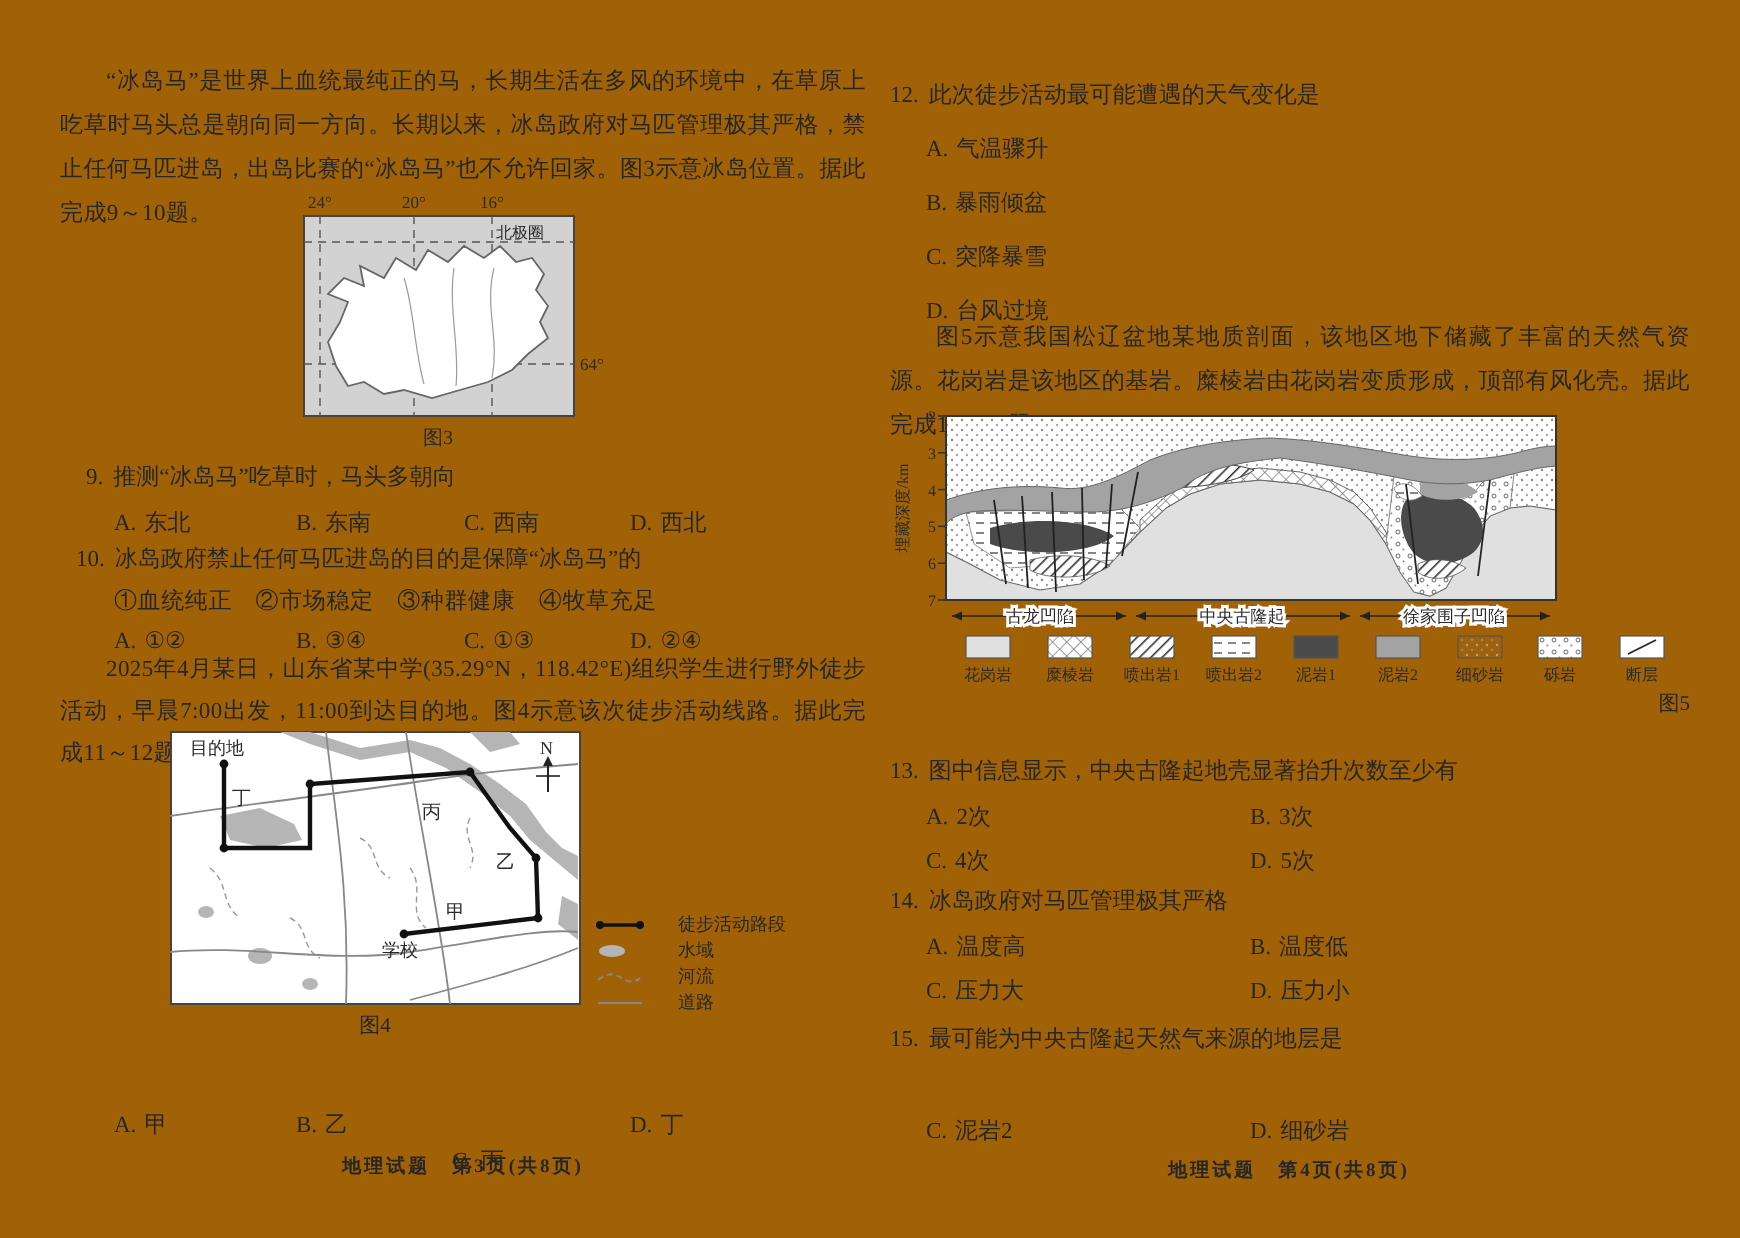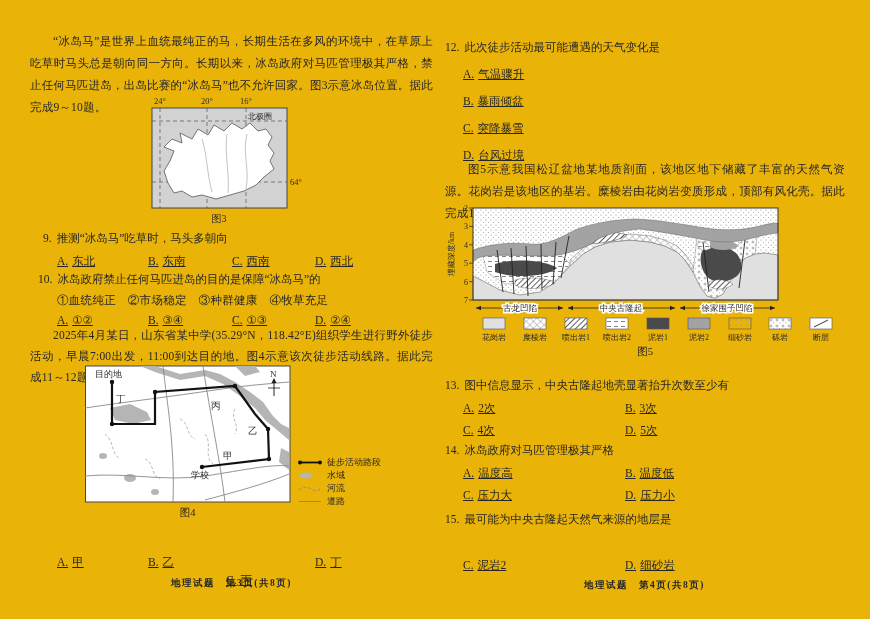--- a/index.html
+++ b/index.html
@@ -1,31 +1,31 @@
 <!DOCTYPE html>
 <html><head>
 <meta charset="utf-8">
 <style>
   html,body{margin:0;padding:0;background:#e9e9e9;}
-  .sheet{position:relative;width:870px;height:619px;background:#eab308;overflow:hidden;
+  .sheet{position:relative;width:870px;height:619px;background:#a16207;overflow:hidden;
          font-family:"Liberation Serif","DejaVu Serif",serif;color:#262626;}
   .para{position:absolute;font-size:11.5px;line-height:22px;text-align:justify;
         text-indent:2em;letter-spacing:.2px;}
   .q{position:absolute;font-size:11.5px;white-space:nowrap;}
   .q .qs{margin-left:5px;}
   .optrow{position:absolute;height:16px;width:403px;}
-  .opt{position:absolute;font-size:11.5px;white-space:nowrap;text-decoration:underline;}
+  .opt{position:absolute;font-size:11.5px;white-space:nowrap;}
   .opt .ov{margin-left:4px;}
   .sub{position:absolute;font-size:11.5px;white-space:nowrap;letter-spacing:.3px;}
   .cap{position:absolute;font-size:10.5px;text-align:center;}
   .footer{position:absolute;font-size:9.5px;font-weight:bold;text-align:center;
           width:403px;letter-spacing:1.5px;}
   .figwrap{position:absolute;}
   .lg{position:absolute;font-size:9px;line-height:13px;}
-  .lg-row{display:flex;align-items:center;gap:4px;height:13px;white-space:nowrap;}
+  .lg-row{display:flex;align-items:center;gap:16px;height:13px;white-space:nowrap;}
   svg text{font-family:"Liberation Serif","DejaVu Serif",serif;fill:#2a2a2a;}
 </style>
 </head>
 <body>
 
 <div class="sheet">
 
   <div class="para" style="top:30px;left:30px;width:403px;">“冰岛马”是世界上血统最纯正的马，长期生活在多风的环境中，在草原上吃草时马头总是朝向同一方向。长期以来，冰岛政府对马匹管理极其严格，禁止任何马匹进岛，出岛比赛的“冰岛马”也不允许回家。图3示意冰岛位置。据此完成9～10题。</div>
 
   <div class="figwrap" style="left:142px;top:94px;width:170px;height:134px;">
@@ -301,21 +301,21 @@
           <text x="131" y="136">喷出岩1</text>
           <text x="172" y="136">喷出岩2</text>
           <text x="213" y="136">泥岩1</text>
           <text x="254" y="136">泥岩2</text>
           <text x="295" y="136">细砂岩</text>
           <text x="335" y="136">砾岩</text>
           <text x="376" y="136">断层</text>
         </g>
       </g>
     </svg>
-    <div class="cap" style="top:141px;left:0;width:400px;">图5</div>
+    <div class="cap" style="top:141px;left:0;width:400px;text-align:right;">图5</div>
   </div>
 
   <div class="q" style="top:378px;left:445px;">
     <span class="qn">13.</span><span class="qs">图中信息显示，中央古隆起地壳显著抬升次数至少有</span>
   </div>
   <div class="optrow" style="top:401px;left:445px;">
     <span class="opt" style="left:18px;"><span>A.</span><span class="ov">2次</span></span>
     <span class="opt" style="left:180px;"><span>B.</span><span class="ov">3次</span></span>
   </div>
   <div class="optrow" style="top:423px;left:445px;">

